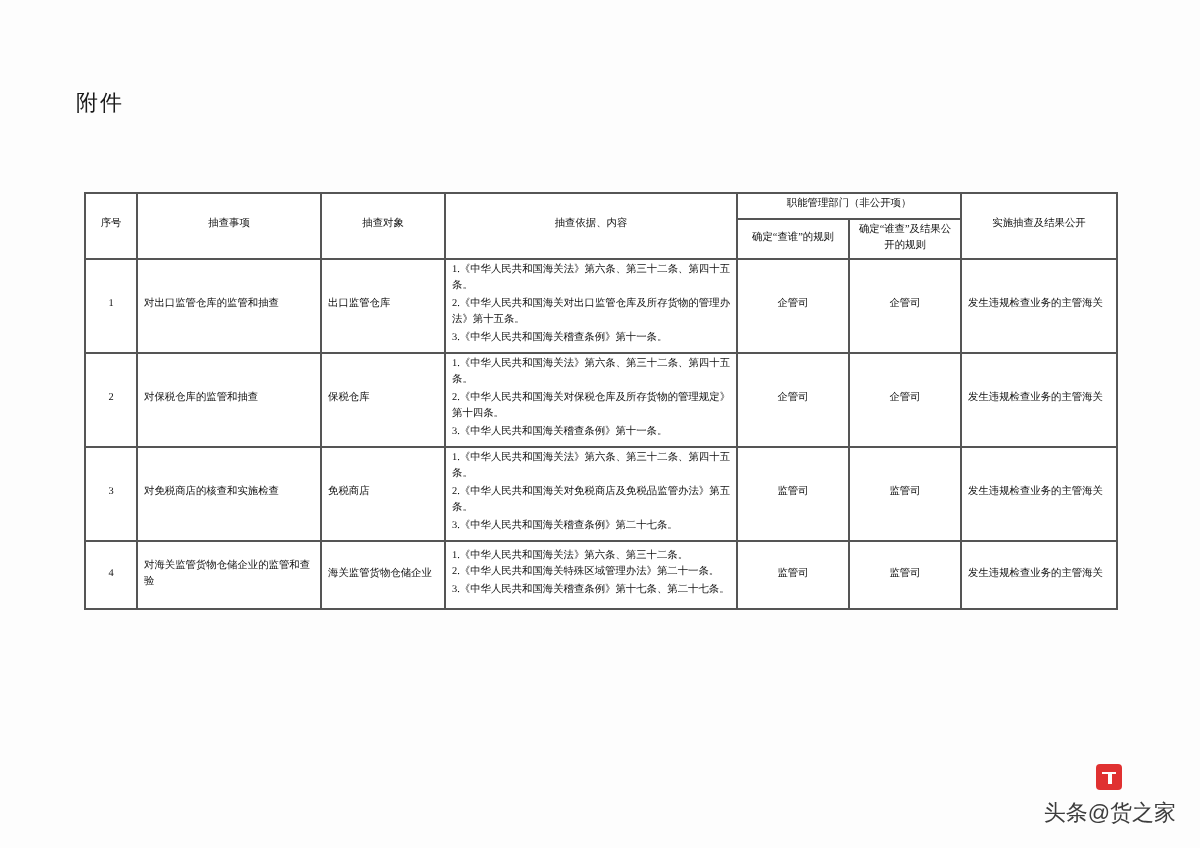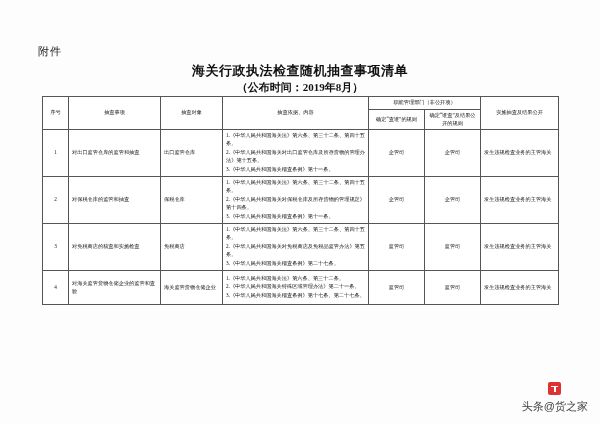--- a/index.html
+++ b/index.html
@@ -143,22 +143,20 @@
     background: #ffffff;
   }
 </style>
 </head>
 <body>
 
 <div class="page">
 
   <div class="attachment-label">附件</div>
 
-  <div class="doc-title">海关行政执法检查随机抽查事项清单</div>
-  <div class="doc-subtitle">（公布时间：2019年8月）</div>
 
   <table class="listing">
     <colgroup>
       <col class="col-seq">
       <col class="col-item">
       <col class="col-object">
       <col class="col-basis">
       <col class="col-dept">
       <col class="col-period">
       <col class="col-public">

